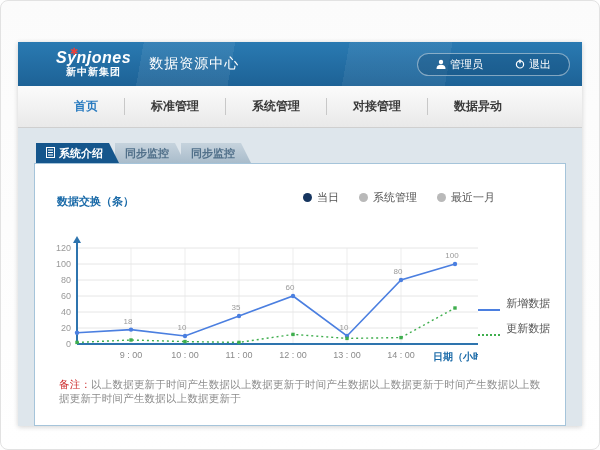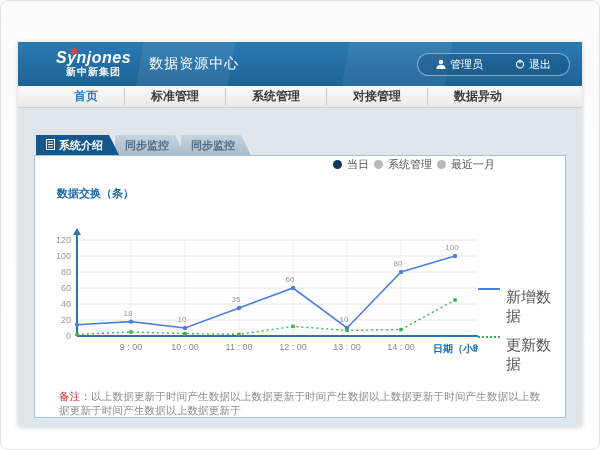--- a/index.html
+++ b/index.html
@@ -18,50 +18,50 @@
   .logo { color:#fff; line-height:1.05; margin-left:26px; text-align:center; position:relative; }
   .logo .l1 { font-size:16px; font-weight:bold; font-style:italic; letter-spacing:.5px; }
   .logo .l2 { font-size:10px; font-weight:bold; letter-spacing:1px; }
   .logo .star { position:absolute; left:14px; top:-3px; color:#e8413c; font-size:10px; font-style:normal; }
   .app-title { color:#fff; font-size:14px; margin-left:18px; letter-spacing:1px; }
   .user-pill { margin-left:auto; display:flex; align-items:center; gap:16px; background:rgba(10,60,100,.25); border:1px solid rgba(255,255,255,.45); border-radius:12px; padding:3px 10px; }
   .user-item { display:flex; align-items:center; gap:4px; color:#fff; font-size:11px; padding:0 8px; cursor:pointer; white-space:nowrap; }
   .user-item svg { display:block; }
 
   
-  .navbar { height:22px; background:linear-gradient(#fbfbfb,#e9e9e9); border-bottom:1px solid #cfcfcf; display:flex; align-items:center; padding-left:30px; }
+  .navbar { height:42px; background:linear-gradient(#fbfbfb,#e9e9e9); border-bottom:1px solid #cfcfcf; display:flex; align-items:center; padding-left:30px; }
   .nav-item { font-size:12px; font-weight:bold; color:#3a3a3a; padding:0 26px; cursor:pointer; position:relative; }
   .nav-item.active { color:#2b7cc0; }
   .nav-item + .nav-item { border-left:1px solid #c8c8c8; }
 
   
   .content { padding:15px 16px 0 16px; height:314px; }
-  .tabs { display:flex; margin-left:2px; height:20px;margin-top:12px; }
+  .tabs { display:flex; margin-left:2px; height:20px; }
   .tab { font-size:11px; font-weight:bold; display:flex; align-items:center; gap:4px; padding:0 16px 0 10px; cursor:pointer;
          clip-path:polygon(0 0, calc(100% - 10px) 0, 100% 100%, 0 100%); }
   .tab.active { background:#15568c; color:#fff; z-index:2; }
   .tab.inactive { background:linear-gradient(#c6d3dd,#a9bccb); color:#51708a; margin-left:-4px;text-align:right; }
 
   .card { background:#fff; border:1px solid #a5c4da; height:263px; position:relative; padding-top:8px; }
 
-  .filters { position:absolute; top:1px; right:70px; display:flex; gap:5px; }
+  .filters { position:absolute; top:26px; right:70px; display:flex; gap:20px; }
   .filter { display:flex; align-items:center; gap:5px; font-size:11px; color:#555; cursor:pointer; }
   .radio-dot { width:9px; height:9px; border-radius:50%; background:#b9b9b9; }
   .filter.selected .radio-dot { background:#16355f; }
 
   .ylabel { color:#1a6aa8; font-weight:bold; font-size:11px; margin:22px 0 19px 22px; }
 
   .chart-row { display:flex; }
   .chart-svg { margin-left:8px; }
   .legend { width:90px; padding-top:68px; }
-  .legend-item { display:flex; align-items:flex-start; gap:6px; font-size:15px; color:#555; margin-bottom:10px; cursor:pointer; }
+  .legend-item { display:flex; align-items:flex-end; gap:6px; font-size:11px; color:#555; margin-bottom:10px; cursor:pointer; }
   .line-sample { width:22px; height:0; border-top:2px solid #4b7fe0; }
   .line-sample.dotted { border-top:2px dotted #3fae4e; }
 
-  .note { font-size:10.5px; margin-top:6px; padding:0 24px; color:#8d8d8d; letter-spacing:.2px; }
+  .note { font-size:10.5px; margin-top:0; padding:0 24px; color:#8d8d8d; letter-spacing:.2px; }
   .note .prefix { color:#cc2a2a; }
 </style>
 </head>
 <body>
 
 <div class="outer-frame"></div>
 
 <div class="app-window">
 
   <div class="header">

